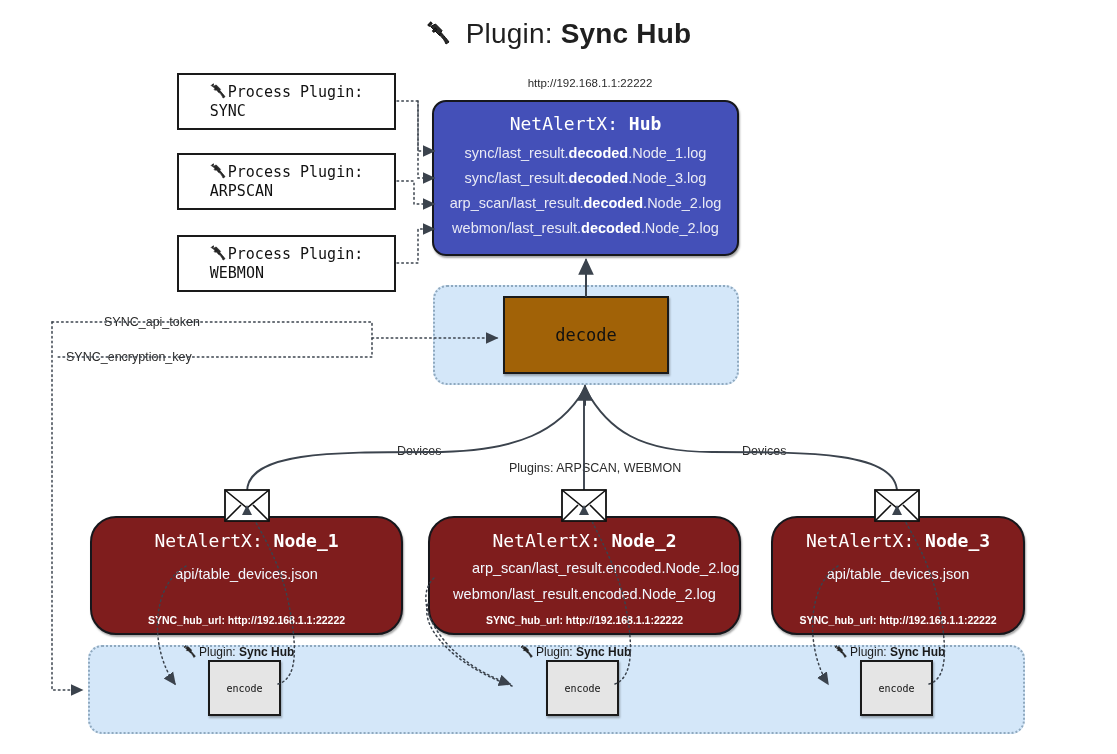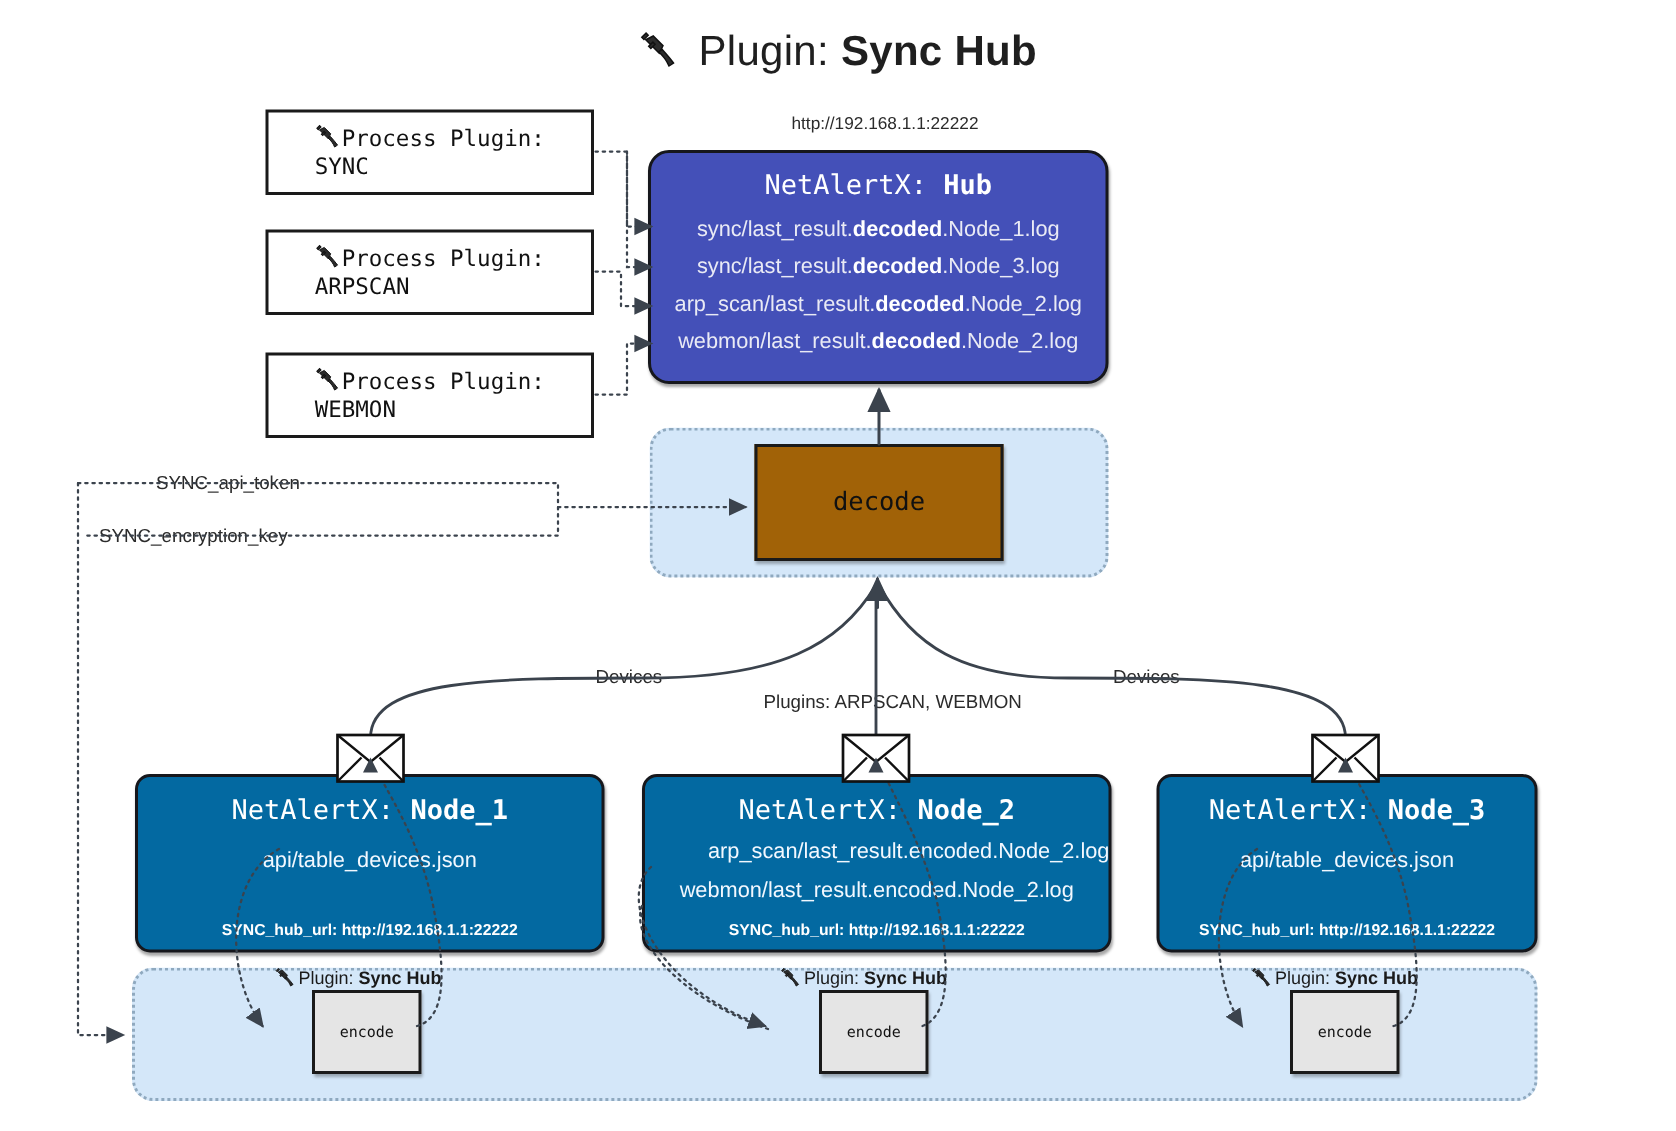--- a/index.html
+++ b/index.html
@@ -47,21 +47,21 @@
               border:2px solid #1a1a1a;box-sizing:border-box;display:flex;
               align-items:center;justify-content:center;
               font-family:"DejaVu Sans Mono", monospace;font-size:17px;color:#111;
               box-shadow:1px 2px 2px rgba(0,0,0,.3);}
 
   
   .elabel{font-size:12.5px;color:#2b2b2b;background:#fff;padding:0 4px;white-space:nowrap;}
   .elabel.nb{background:transparent;}
 
   
-  .node{border:2.5px solid #16171c;border-radius:10px;background:#0369a1;
+  .node{border:2.5px solid #16171c;border-radius:26px;background:#7f1d1d;
         box-sizing:border-box;box-shadow:1px 2px 2px rgba(0,0,0,.35);}
   .node .nname{margin-top:12px;text-align:center;font-family:"DejaVu Sans Mono", monospace;
                font-size:18px;color:#fff;white-space:nowrap;}
   .node .nname b{font-weight:700;}
   .node .nline{text-align:center;font-size:14.5px;color:#f2f8ff;white-space:nowrap;
                line-height:26px;}
   .node .nurl{position:absolute;left:0;right:0;bottom:7px;text-align:center;
               font-size:10.5px;color:#ffffff;white-space:nowrap;font-weight:600;margin-top:47px;}
 
   

